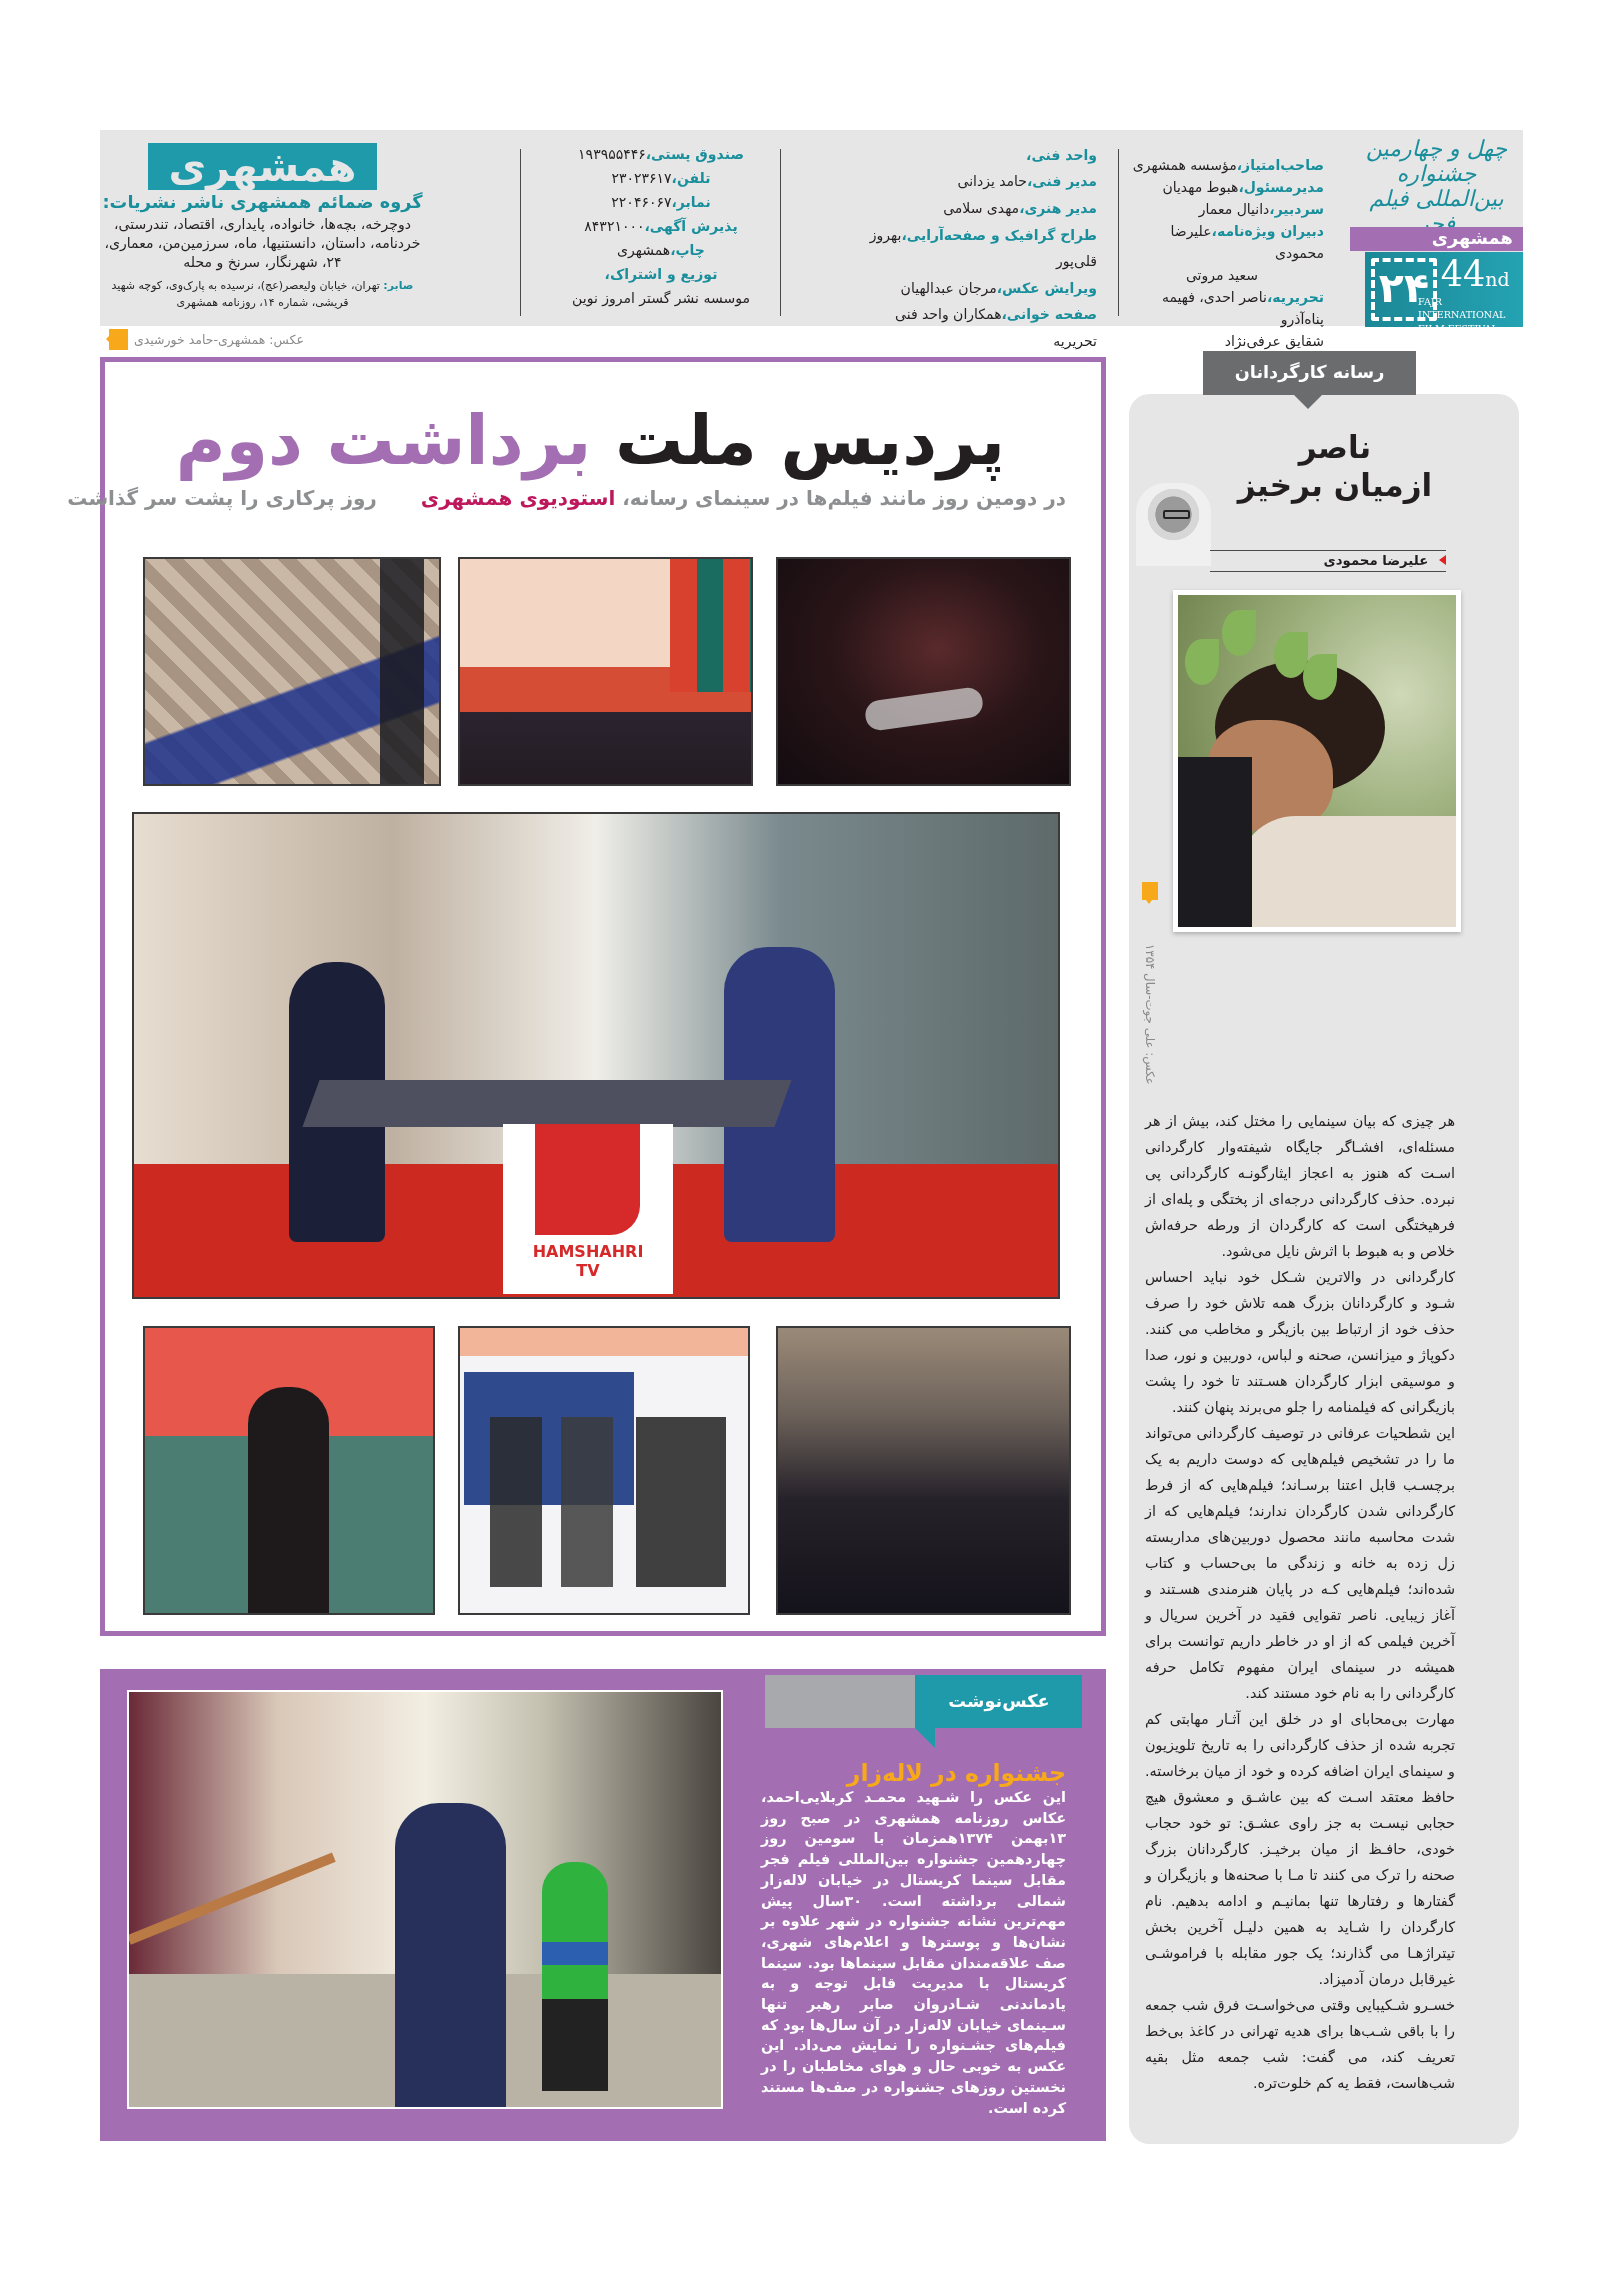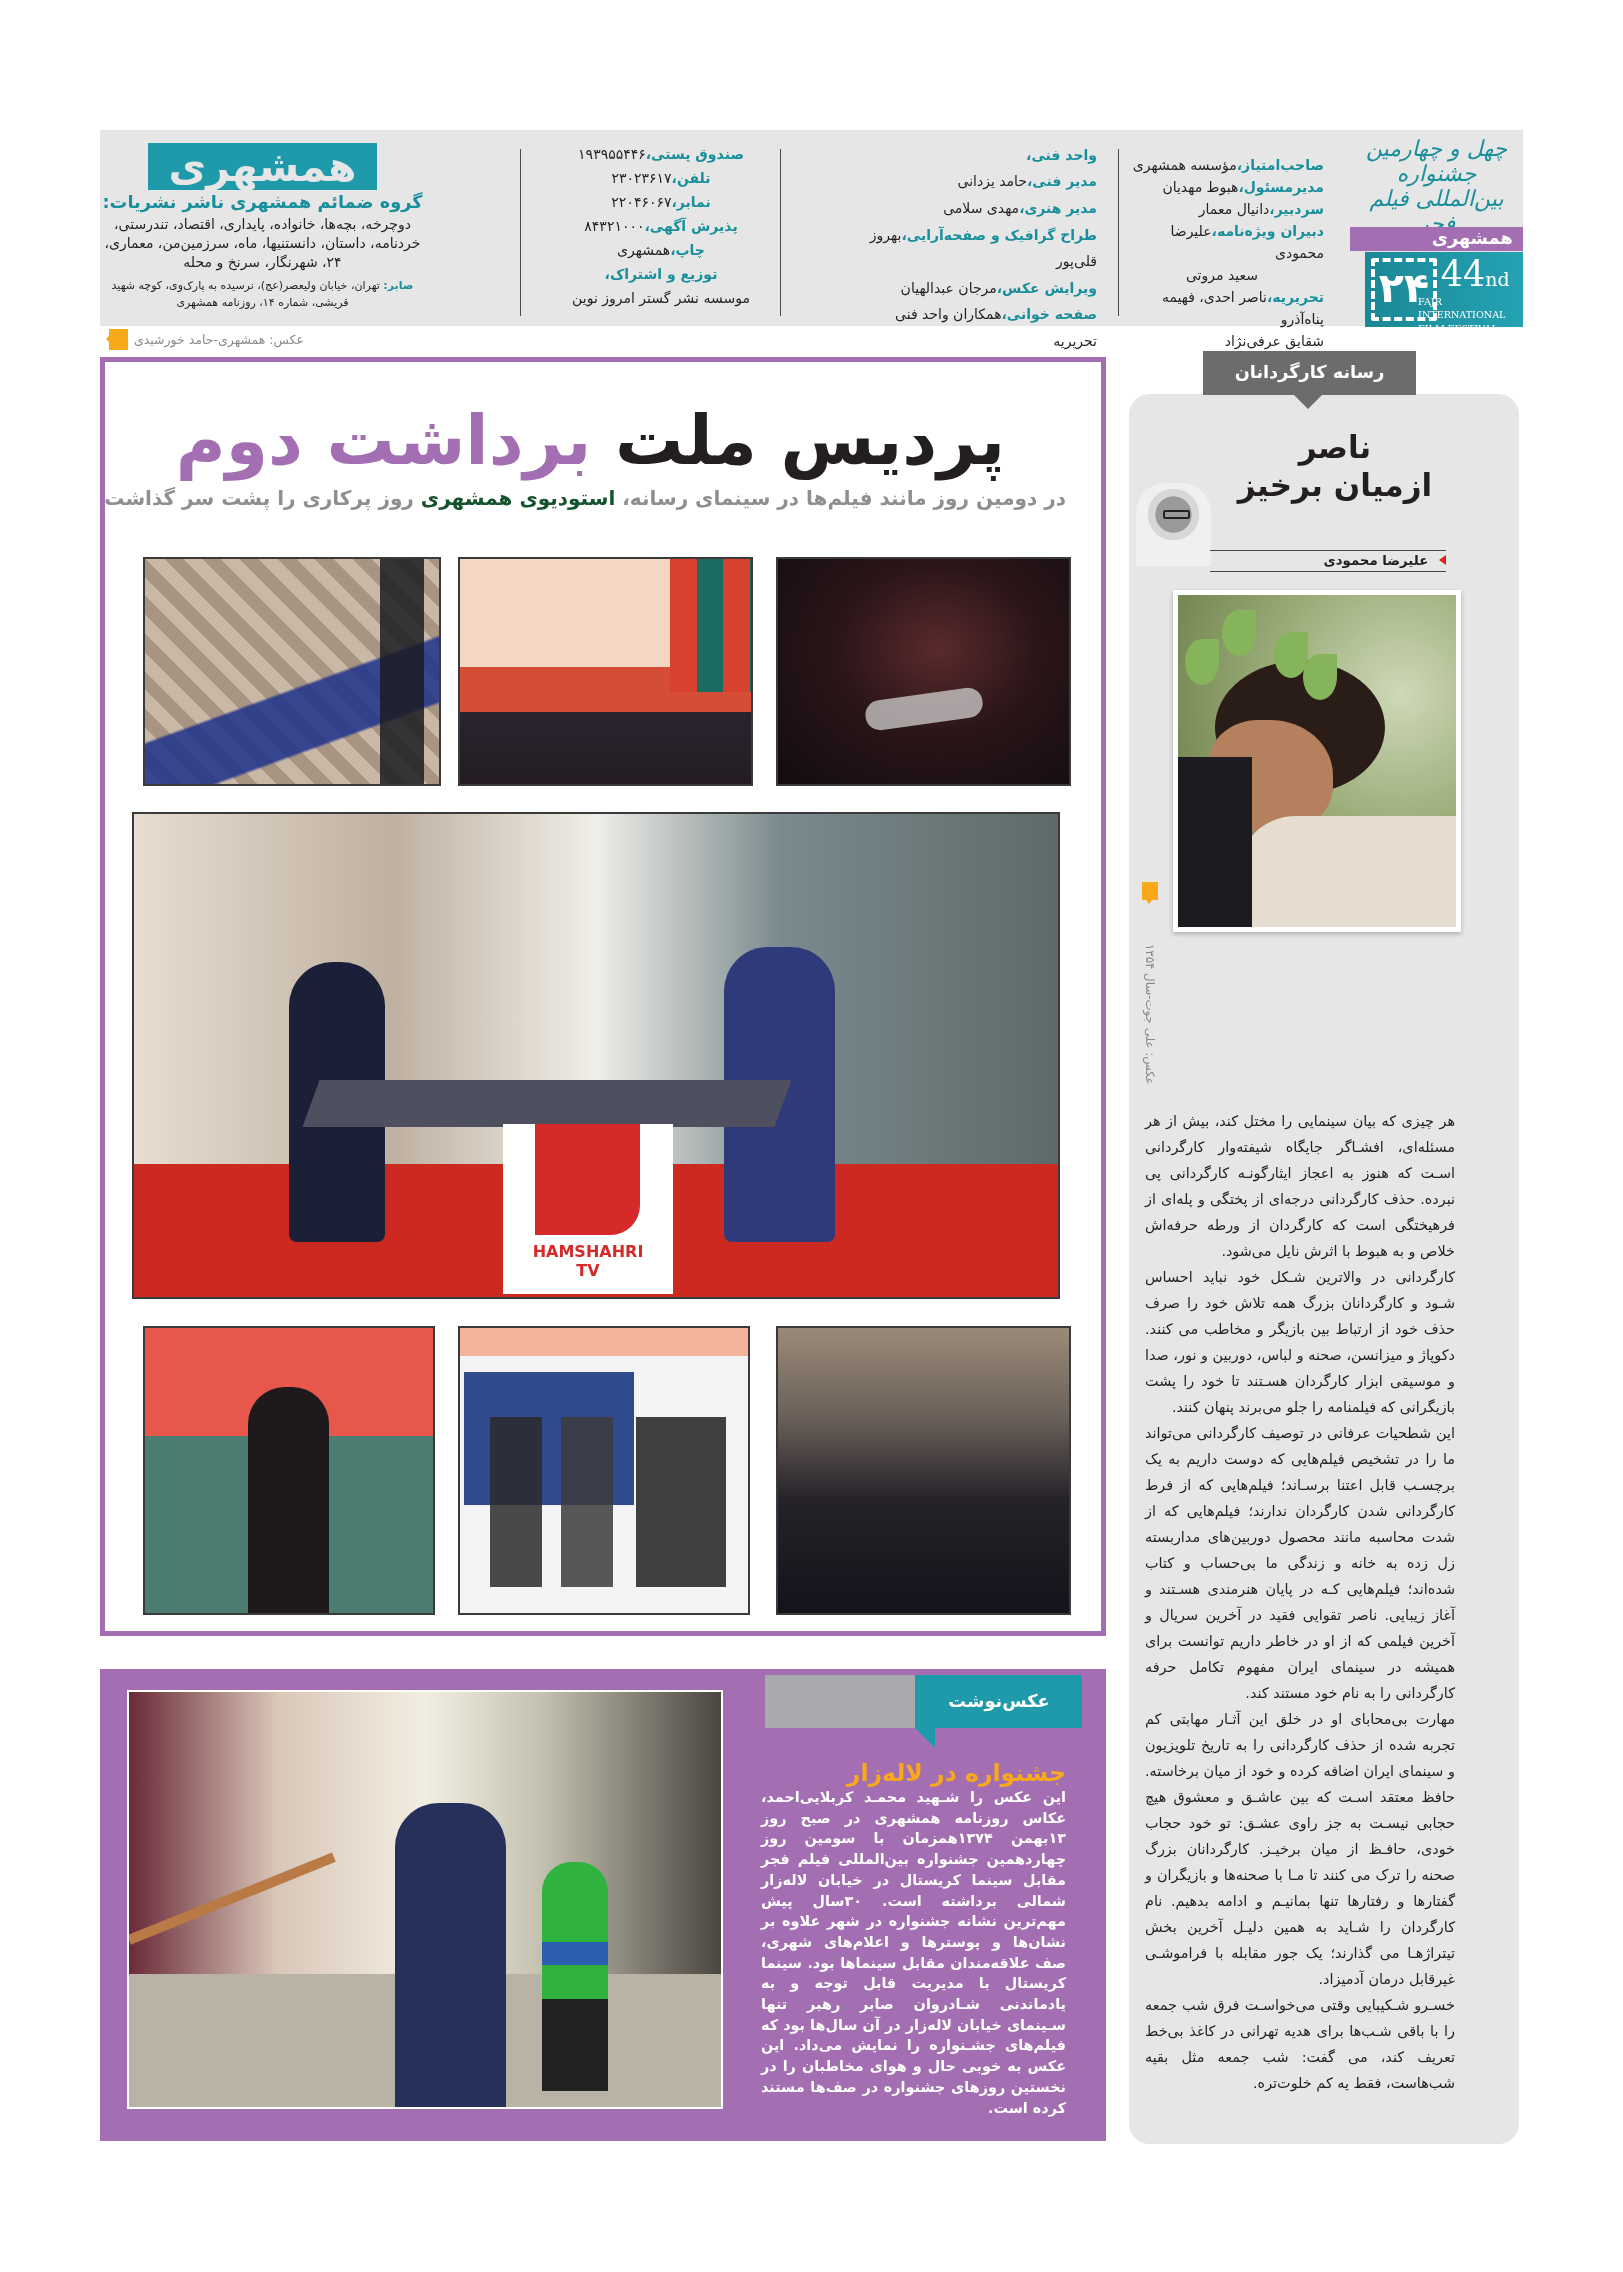--- a/index.html
+++ b/index.html
@@ -33,21 +33,21 @@
   .photo-credit-top { position: absolute; left: 100px; top: 329px; font-size: 12.5px; color: #8a8a8a; display: flex; align-items: center; gap: 5.9px; padding-left: 9px; }
   .credit-tab { width: 19px; height: 20.7px; background: #f7a81b; position: relative; }
   .credit-tab::before { content: ""; position: absolute; right: 19px; top: 6.6px; border: 3.7px solid transparent; border-right-color: #f7a81b; }
 
   
   .main-frame { position: absolute; left: 100px; top: 357px; width: 1006px; height: 1279px; border: 5.9px solid #a36fb2; background: #fff; }
   .headline { position: absolute; right: 96px; top: 38px; font-size: 68px; font-weight: 900; line-height: 81px; white-space: nowrap; font-family: "DejaVu Sans", sans-serif; letter-spacing: -1.5px; }
   .headline .black { color: #231f20; }
   .headline .purple { color: #a36fb2; }
   .subhead { position: absolute; right: 35px; top: 124px; font-size: 20px; font-weight: 900; color: #8e8f91; white-space: nowrap; }
-  .subhead .purple { color: #14532d; }
+  .subhead .purple { color: #be185d; margin-left: 37px; }
 
   .photo { position: absolute; border: 2.2px solid #3a3a3a; overflow: hidden; }
   .ph-a { left: 38px; top: 195px; width: 298px; height: 229px; background:
       linear-gradient(160deg, rgba(40,60,120,.0) 55%, rgba(30,50,140,.85) 56%, rgba(30,50,140,.85) 75%, transparent 76%),
       repeating-linear-gradient(45deg, #c9b8a6 0 13.3px, #a89483 13.3px 26.6px); }
   .ph-a::after { content: ""; position: absolute; right: 14.8px; top: 0; width: 44px; height: 100%; background: #1c1c22; opacity: .85; }
   .ph-b { left: 353px; top: 195px; width: 295px; height: 229px; background: linear-gradient(180deg, #f3d7c4 0%, #f3d7c4 48%, #d64d35 48%, #d64d35 68%, #2b2430 68%, #241c22 100%); }
   .ph-b::before { content: ""; position: absolute; right: 0; top: 0; width: 81px; height: 133px; background: repeating-linear-gradient(90deg, #d7412d 0 26.6px, #1b6c60 26.6px 53px); }
   .ph-c { left: 671px; top: 195px; width: 295px; height: 229px; background: radial-gradient(ellipse at 55% 40%, #5a2a2c 0%, #2a1518 45%, #120c10 100%); }
   .ph-c::after { content: ""; position: absolute; left: 30%; top: 60%; width: 118px; height: 29.5px; background: #dcdcdc; border-radius: 14.8px; transform: rotate(-8deg); opacity: .7; }

